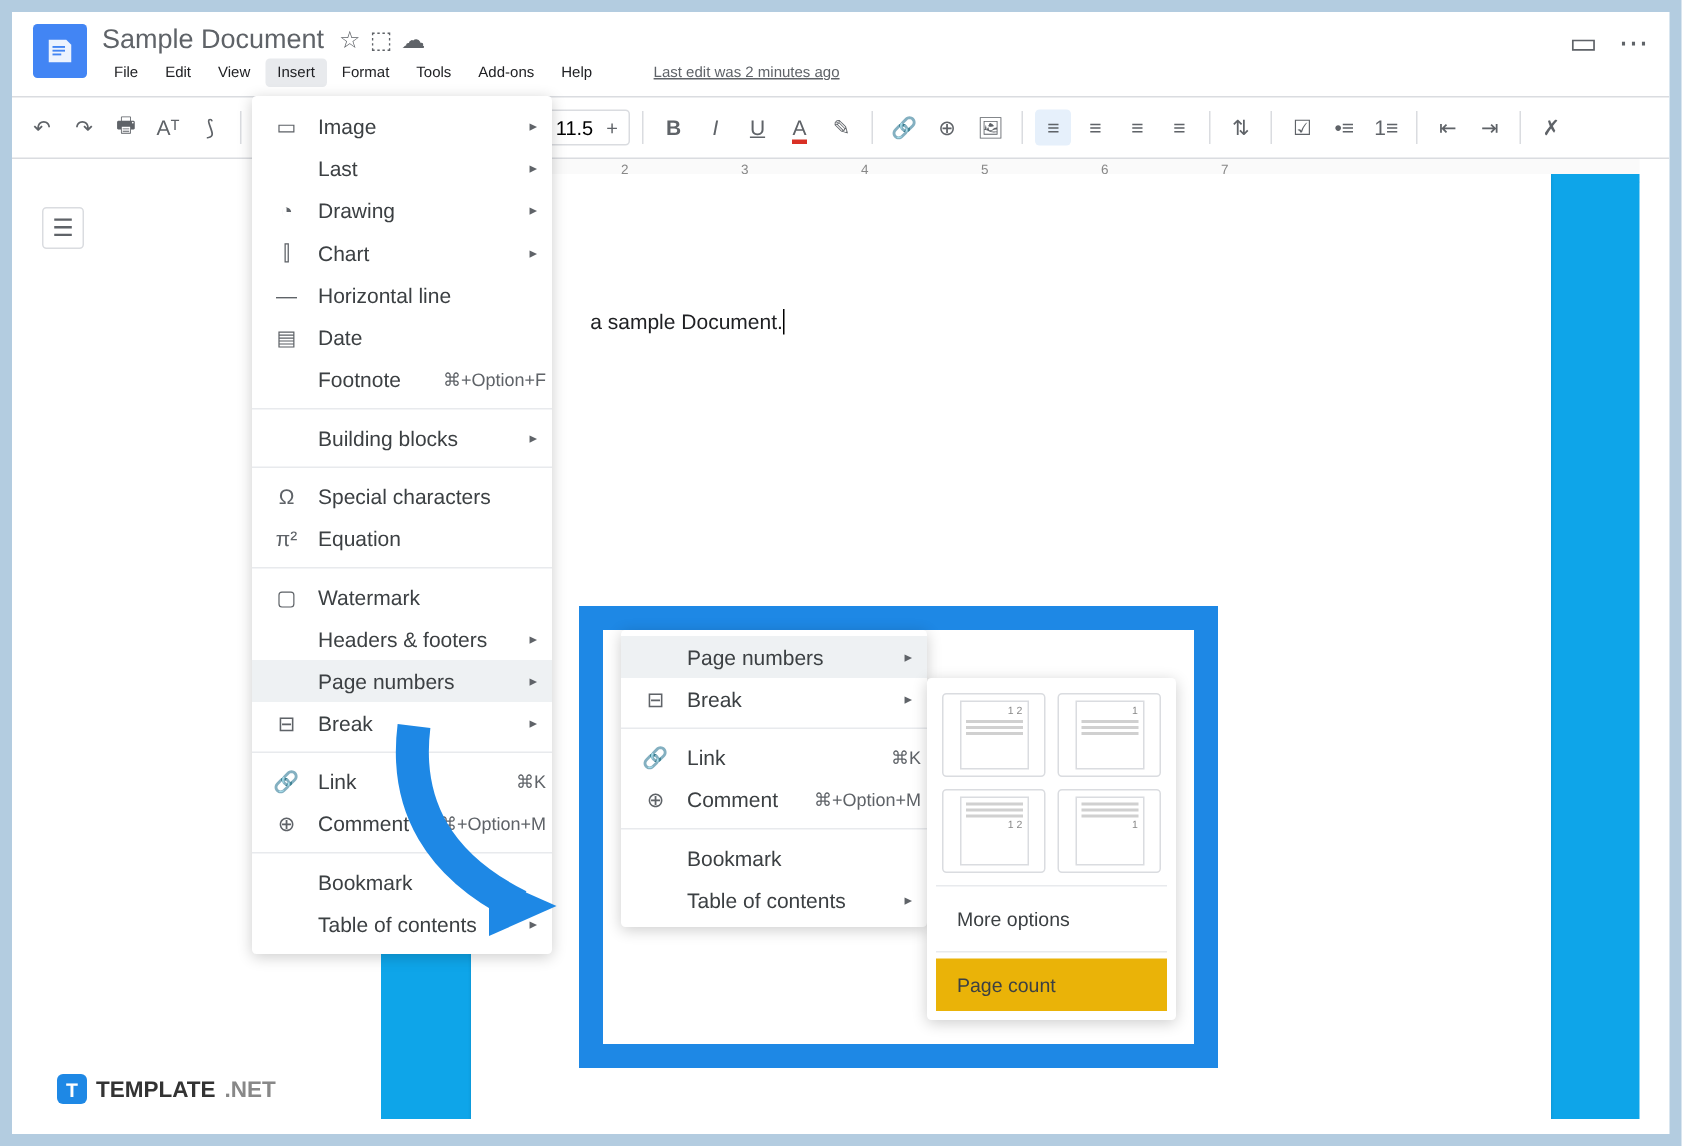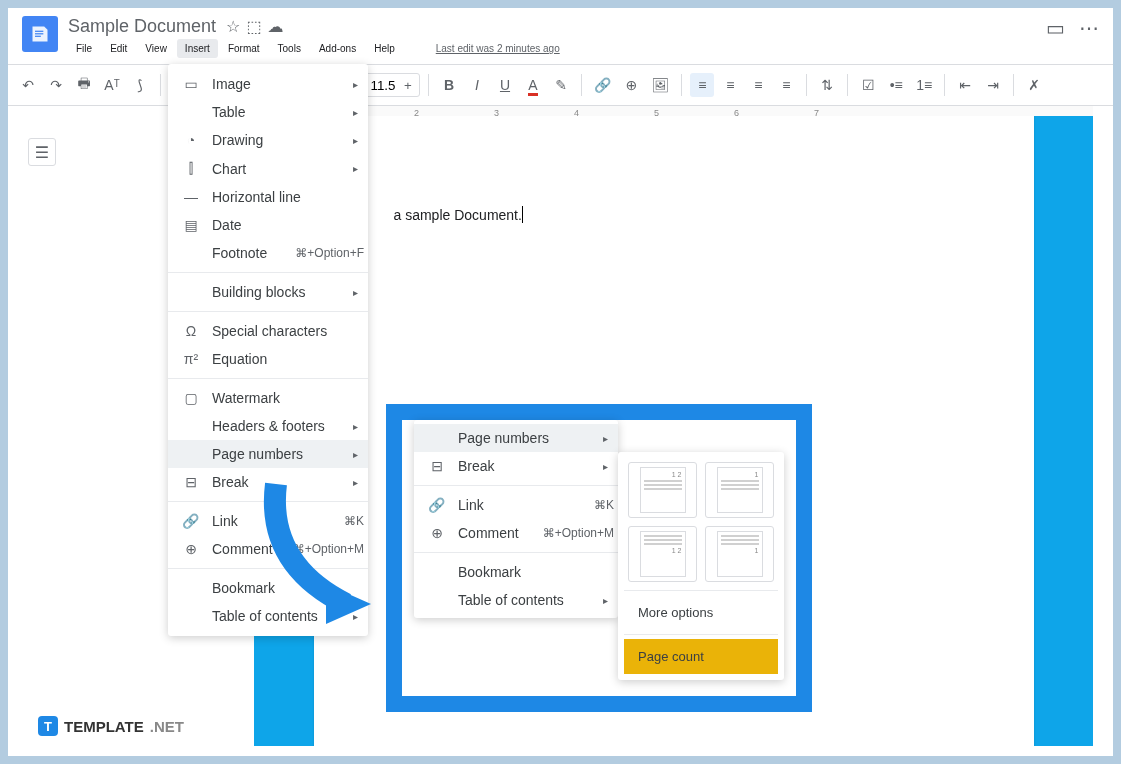--- a/index.html
+++ b/index.html
@@ -152,21 +152,21 @@
   </div>
 
   <div class="dropdown">
     <div class="dd-item">
         <span class="ic">▭</span>
         <span>Image</span>
         <span class="arrow">▸</span>
       </div>
     <div class="dd-item">
         <span class="ic"></span>
-        <span>Table</span>
+        <span>Last</span>
         <span class="arrow">▸</span>
       </div>
     <div class="dd-item">
         <span class="ic">◔</span>
         <span>Drawing</span>
         <span class="arrow">▸</span>
       </div>
     <div class="dd-item">
         <span class="ic">⫿</span>
         <span>Chart</span>

